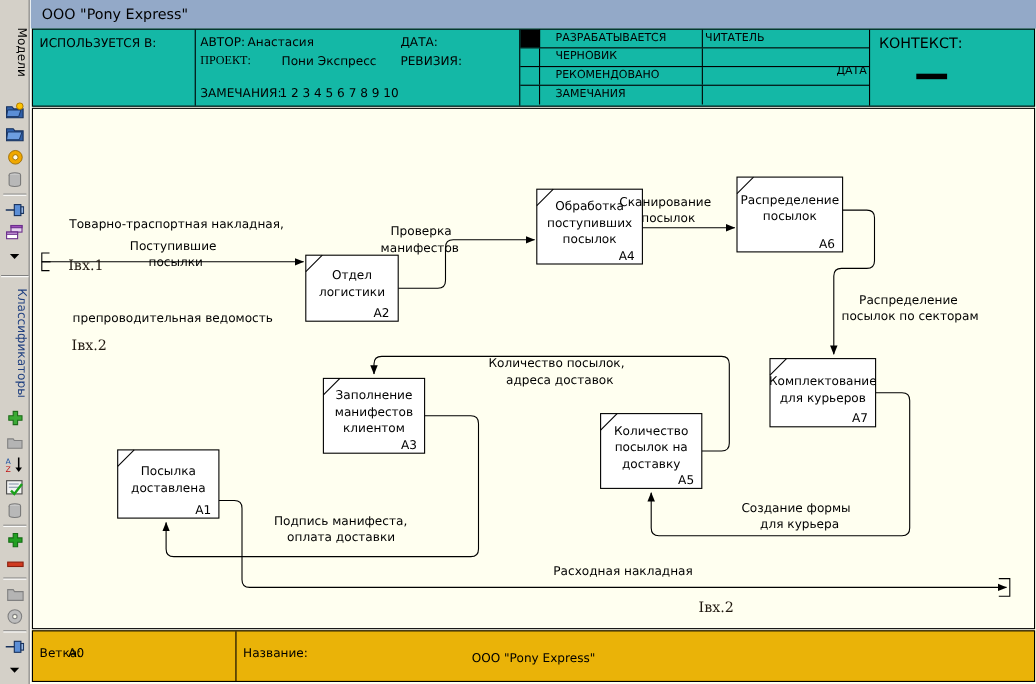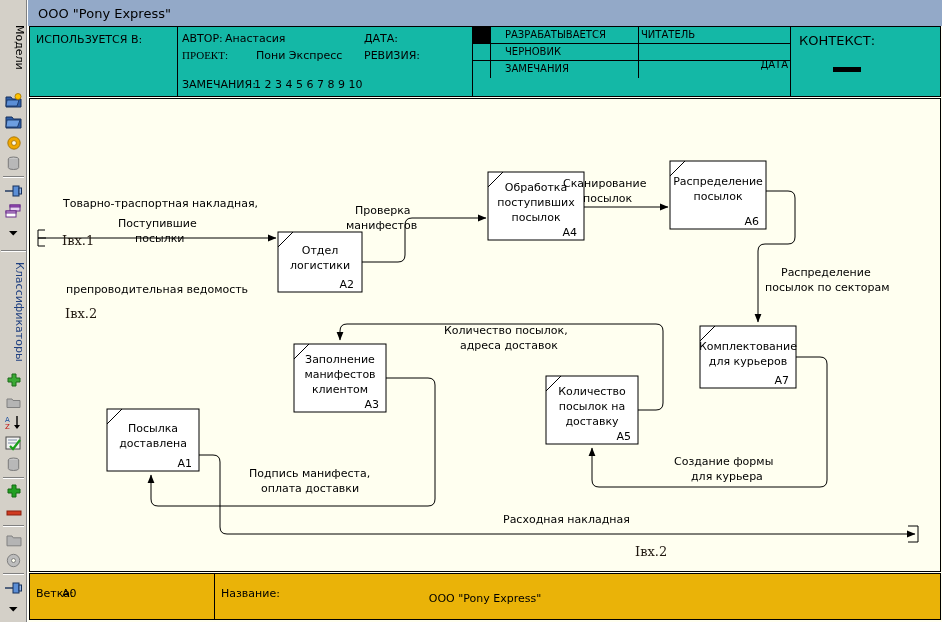--- a/index.html
+++ b/index.html
@@ -341,20 +341,25 @@
             <span class="r">ДАТА</span>
           </div>
         </div>
         <div class="stat-row">
           <div class="stat-mark"></div>
           <div class="stat-name">ЧЕРНОВИК</div>
           <div class="stat-date"></div>
         </div>
         <div class="stat-row">
           <div class="stat-mark"></div>
+          <div class="stat-name">РЕКОМЕНДОВАНО</div>
+          <div class="stat-date"></div>
+        </div>
+        <div class="stat-row">
+          <div class="stat-mark"></div>
           <div class="stat-name">ЗАМЕЧАНИЯ</div>
           <div class="stat-date"></div>
         </div>
       </div>
 
       <div class="hcell" id="h-ctx">
         <span class="hlab" id="ctx-title">КОНТЕКСТ:</span>
         <div id="ctx-bar"></div>
       </div>
     </div>

